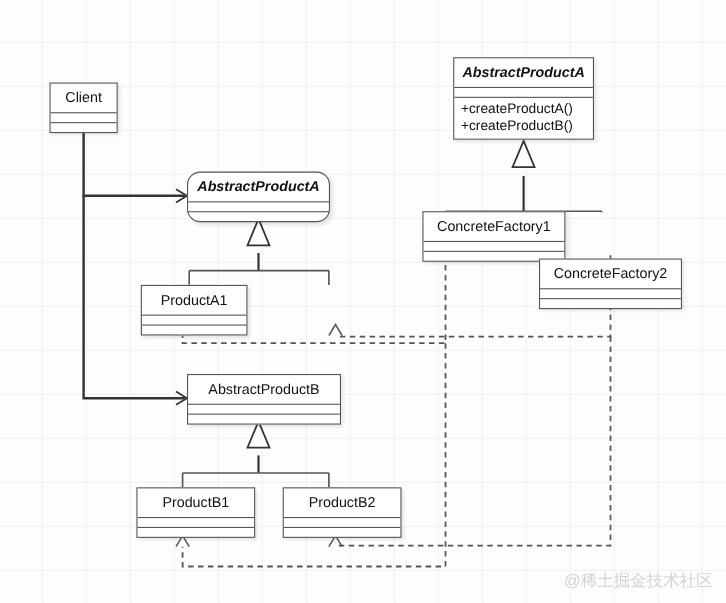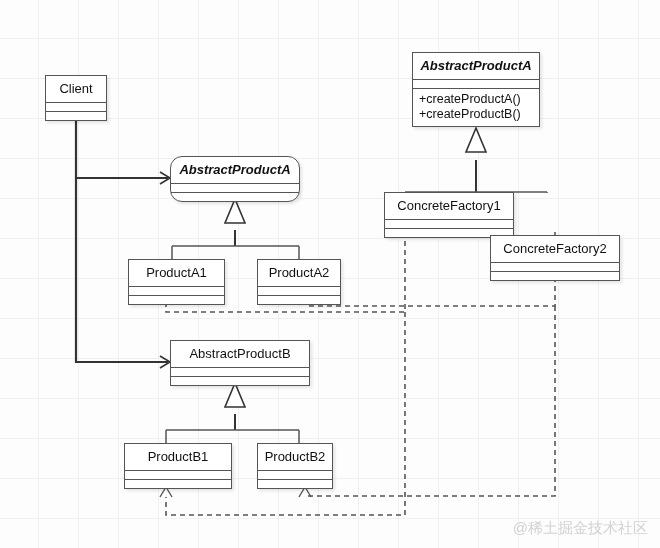--- a/index.html
+++ b/index.html
@@ -171,39 +171,34 @@
     <div class="compartment"></div>
     <div class="compartment"></div>
   </div>
 
   <div class="node" style="left:128px; top:259px; width:97px;">
     <div class="title">ProductA1</div>
     <div class="compartment"></div>
     <div class="compartment"></div>
   </div>
 
-  <div class="node" style="left:257px; top:259px; width:84px;">
-    <div class="title">ProductA2</div>
-    <div class="compartment"></div>
-    <div class="compartment"></div>
-  </div>
 
   <div class="node" style="left:170px; top:340px; width:140px;">
     <div class="title">AbstractProductB</div>
     <div class="compartment"></div>
     <div class="compartment"></div>
   </div>
 
   <div class="node" style="left:124px; top:443px; width:108px;">
     <div class="title">ProductB1</div>
     <div class="compartment"></div>
     <div class="compartment"></div>
   </div>
 
-  <div class="node" style="left:257px; top:443px; width:76px;">
+  <div class="node" style="left:257px; top:443px; width:108px;">
     <div class="title">ProductB2</div>
     <div class="compartment"></div>
     <div class="compartment"></div>
   </div>
 
   <div id="watermark">@稀土掘金技术社区</div>
 
 </div>
 
 </body></html>

